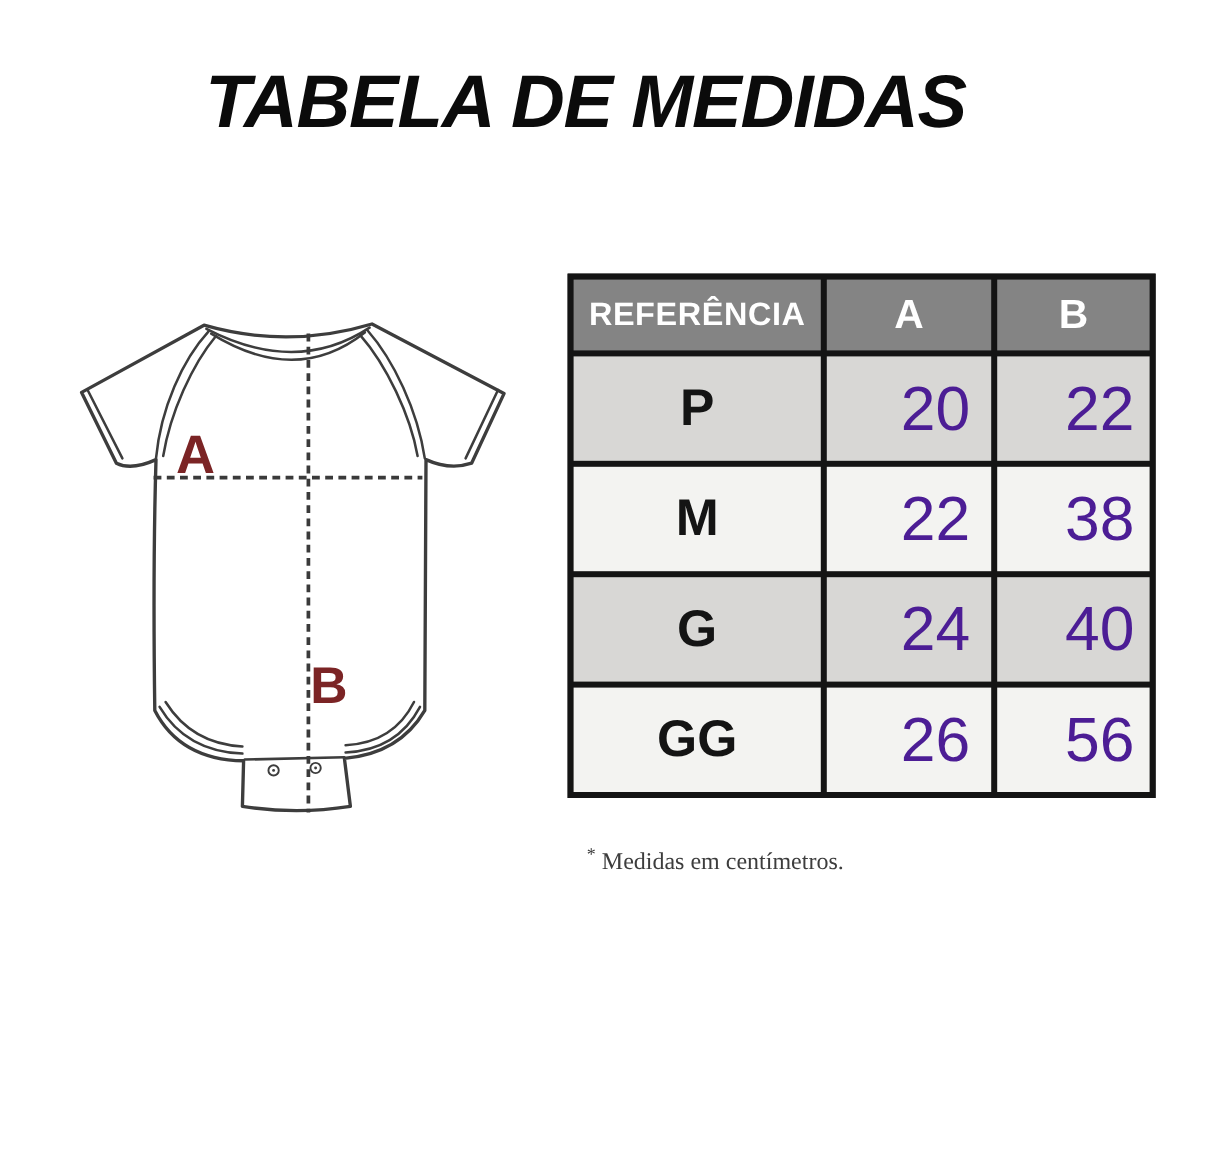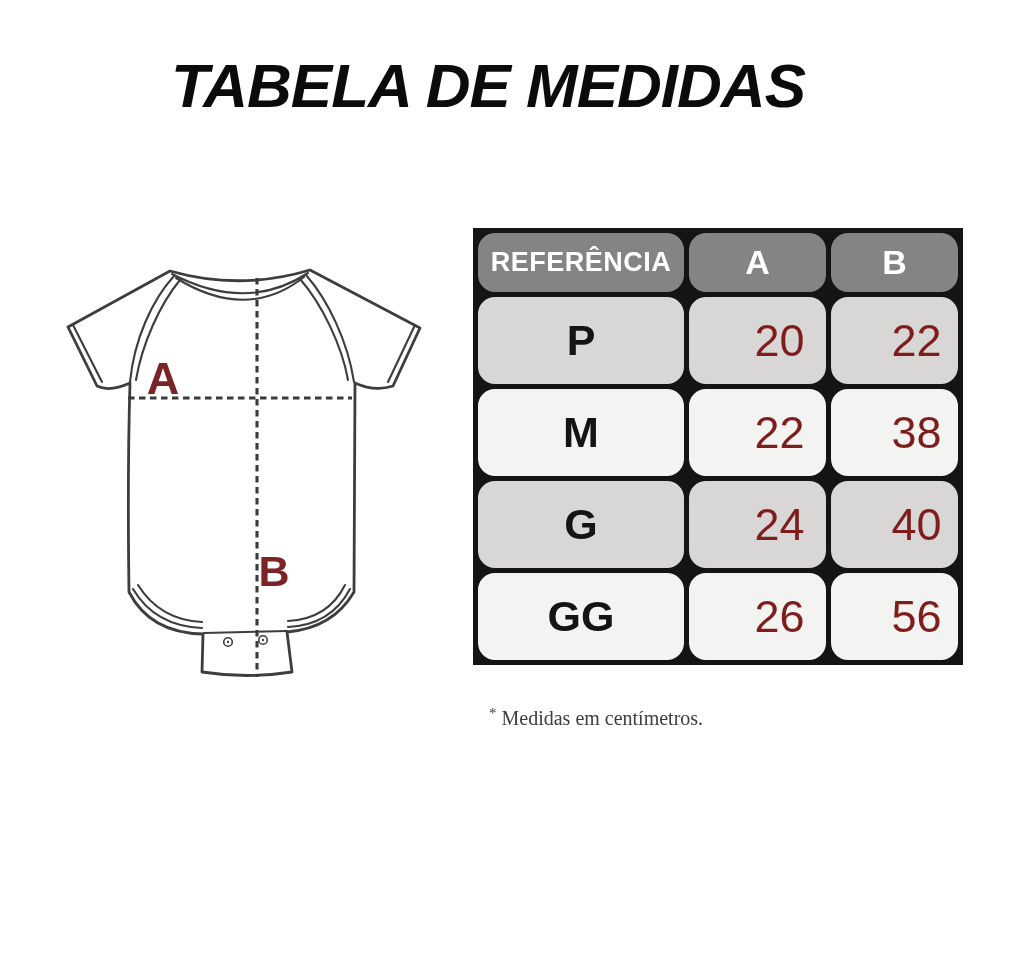--- a/index.html
+++ b/index.html
@@ -80,33 +80,32 @@
     background: #141414;
     display: grid;
     grid-template-columns: 206px 137px 1fr;
     grid-template-rows: 59px repeat(4, 1fr);
     gap: 5px;
   }
   .cell {
     display: flex;
     align-items: center;
     justify-content: center;
-    border-radius: 17px;
   }
   .th {
     background: #848484;
     color: #ffffff;
     font-weight: bold;
   }
   .th-ref { font-size: 27px; letter-spacing: 0.5px; }
   .th-ab  { font-size: 34px; }
   .row-a { background: #d8d7d5; }
   .row-b { background: #f3f3f1; }
   .cell-ref { font-size: 43px; font-weight: bold; color: #141414; }
-  .cell-num { font-size: 45px; font-weight: 400; color: #7f1d1d; padding-left: 44px; }
+  .cell-num { font-size: 52px; font-weight: 400; color: #4c1d95; padding-left: 44px; }
 
   
   .footnotes {
     position: absolute;
     left: 489px;
     top: 700px;
     font-size: 20px;
     color: #3d3d3d;
     font-family: Liberation Serif, serif;
   }

